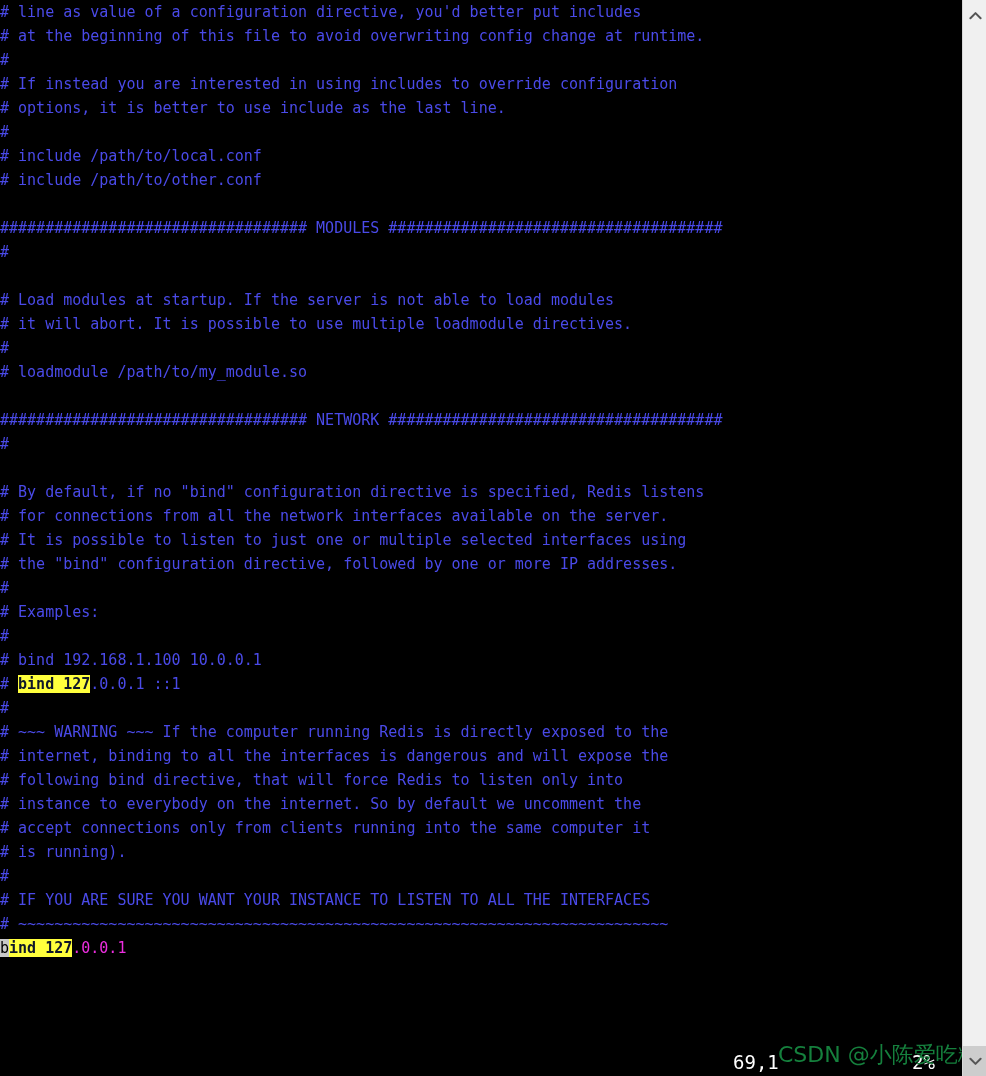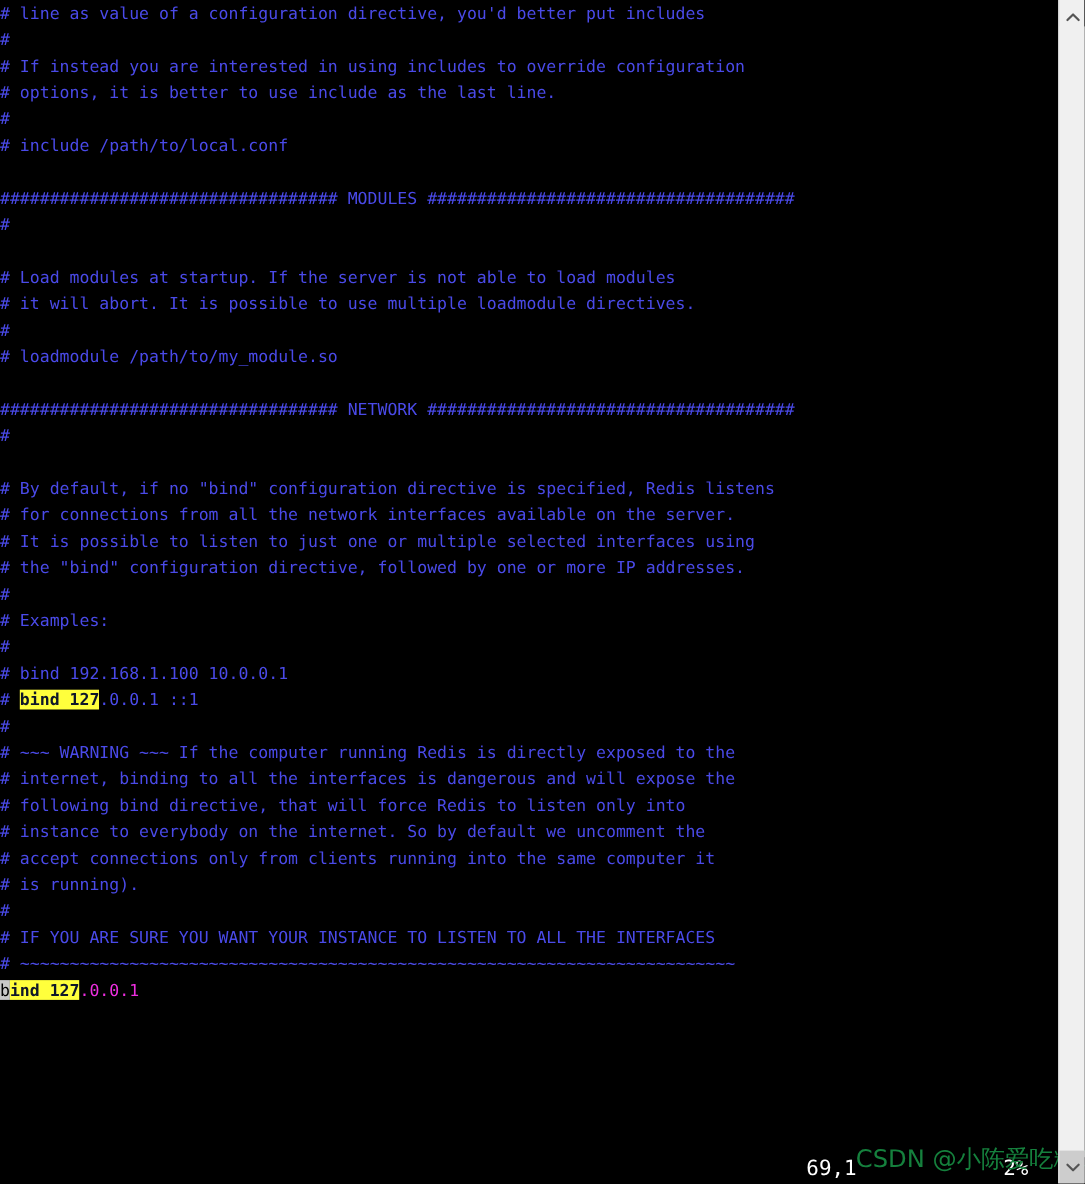--- a/index.html
+++ b/index.html
@@ -65,25 +65,27 @@
   }
 </style>
 </head>
 <body>
 
 <div id="root">
 
   <div id="editor">
     <div id="lines-container">
         <div class="line"><span class="c-comment"># line as value of a configuration directive, you'd better put includes</span></div>
+        <div class="line"><span class="c-comment"># at the beginning of this file to avoid overwriting config change at runtime.</span></div>
         <div class="line"><span class="c-comment">#</span></div>
         <div class="line"><span class="c-comment"># If instead you are interested in using includes to override configuration</span></div>
         <div class="line"><span class="c-comment"># options, it is better to use include as the last line.</span></div>
         <div class="line"><span class="c-comment">#</span></div>
         <div class="line"><span class="c-comment"># include /path/to/local.conf</span></div>
+        <div class="line"><span class="c-comment"># include /path/to/other.conf</span></div>
         <div class="line"><span class="c-comment"></span></div>
         <div class="line"><span class="c-comment">################################## MODULES #####################################</span></div>
         <div class="line"><span class="c-comment">#</span></div>
         <div class="line"><span class="c-comment"></span></div>
         <div class="line"><span class="c-comment"># Load modules at startup. If the server is not able to load modules</span></div>
         <div class="line"><span class="c-comment"># it will abort. It is possible to use multiple loadmodule directives.</span></div>
         <div class="line"><span class="c-comment">#</span></div>
         <div class="line"><span class="c-comment"># loadmodule /path/to/my_module.so</span></div>
         <div class="line"><span class="c-comment"></span></div>
         <div class="line"><span class="c-comment">################################## NETWORK #####################################</span></div>

